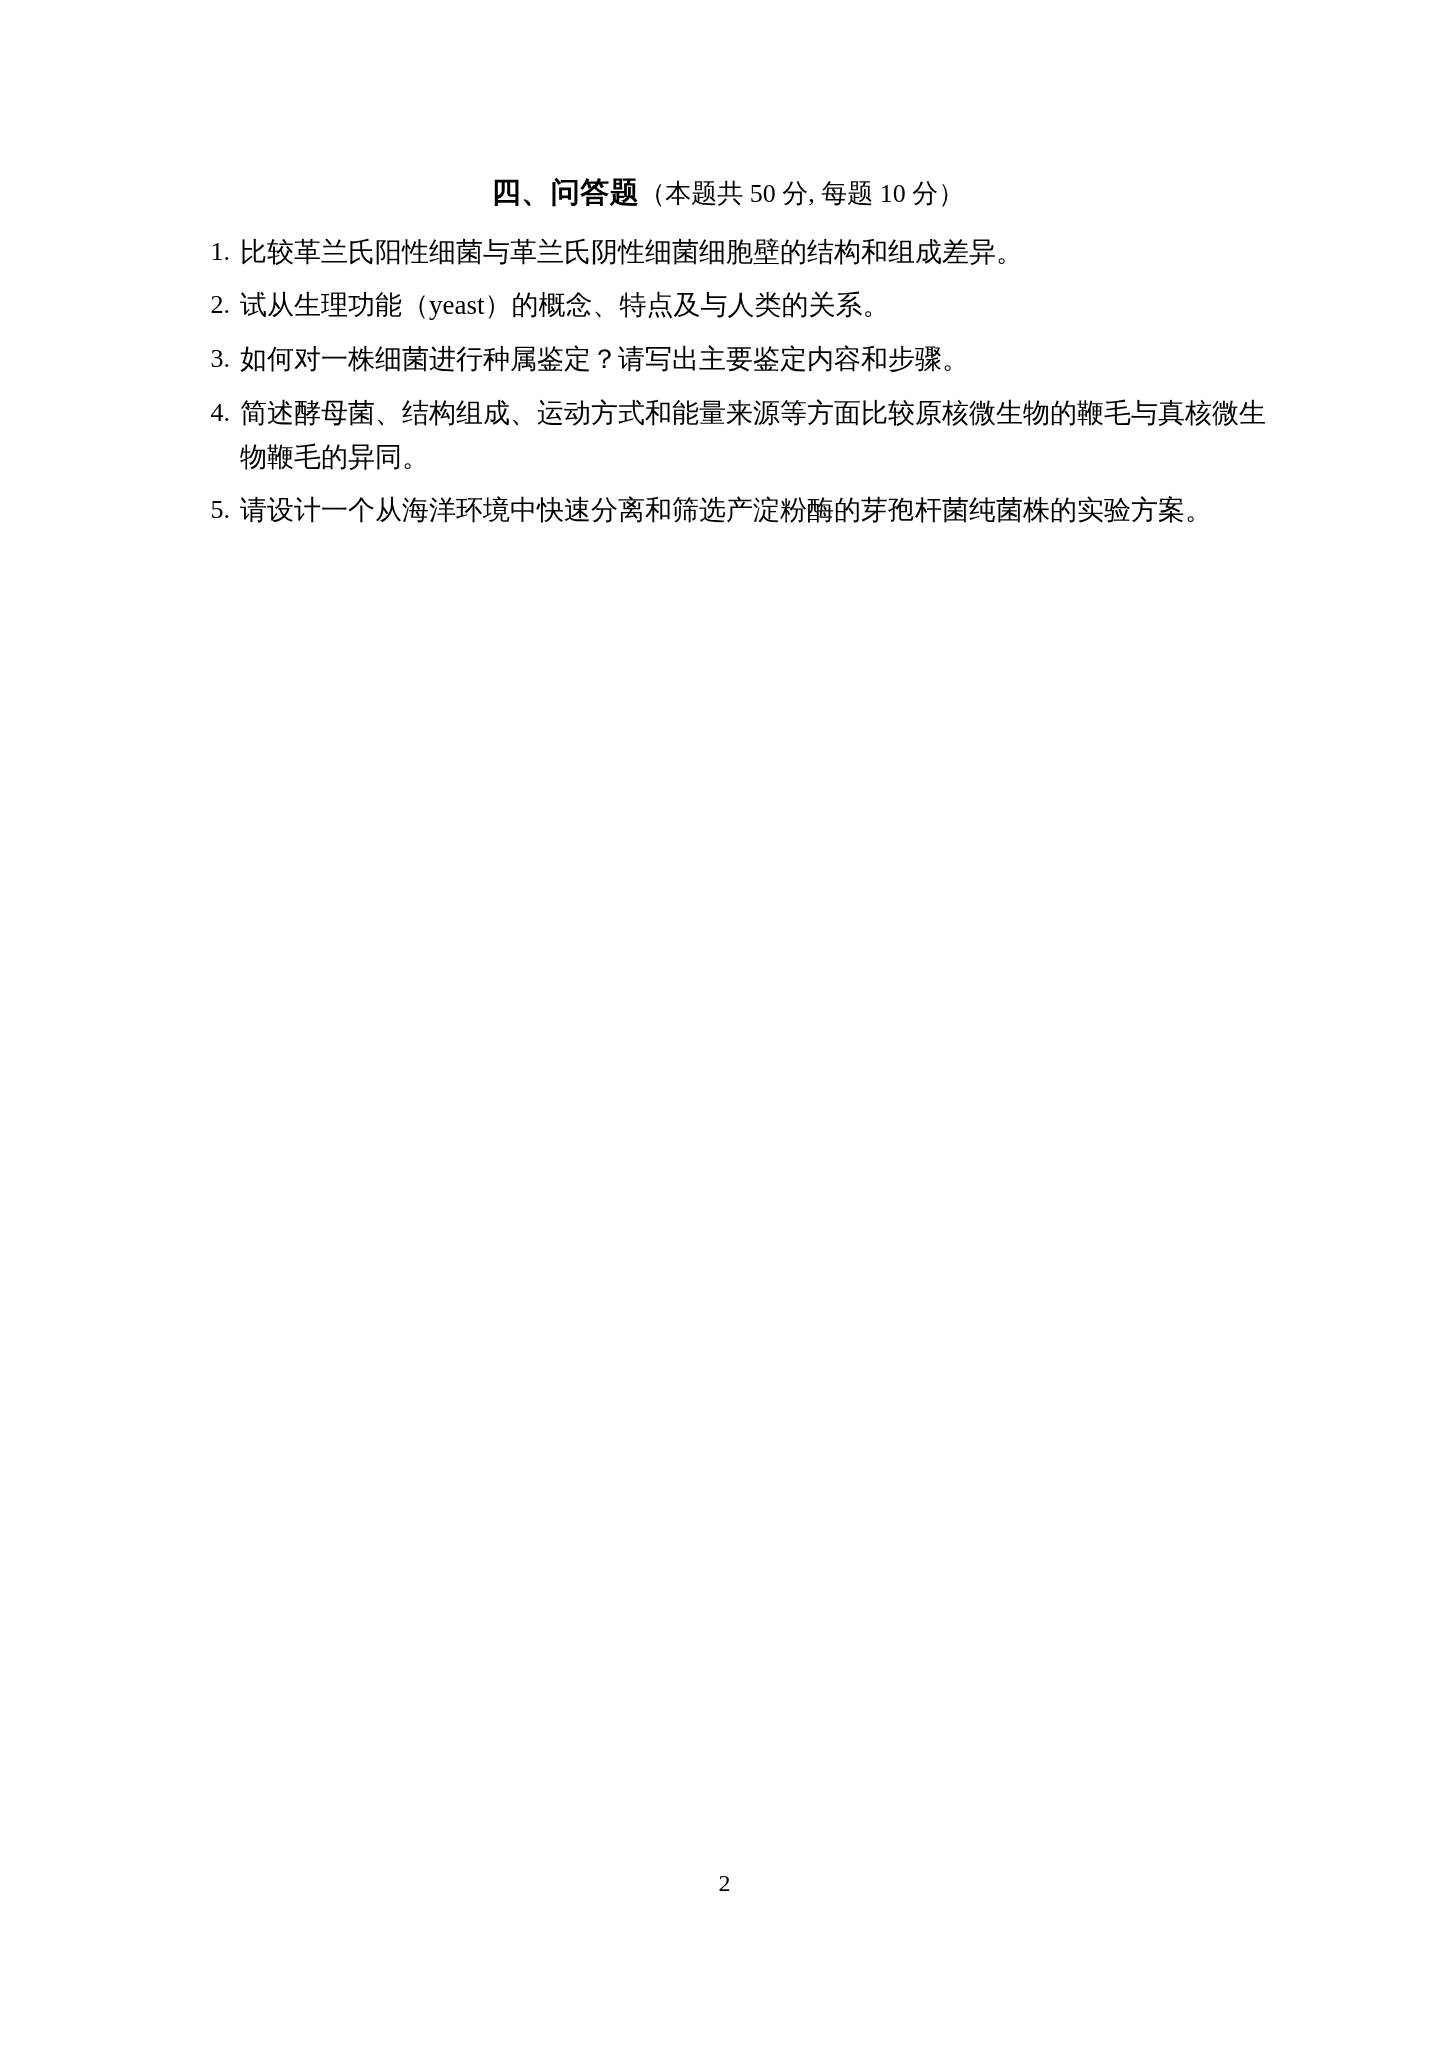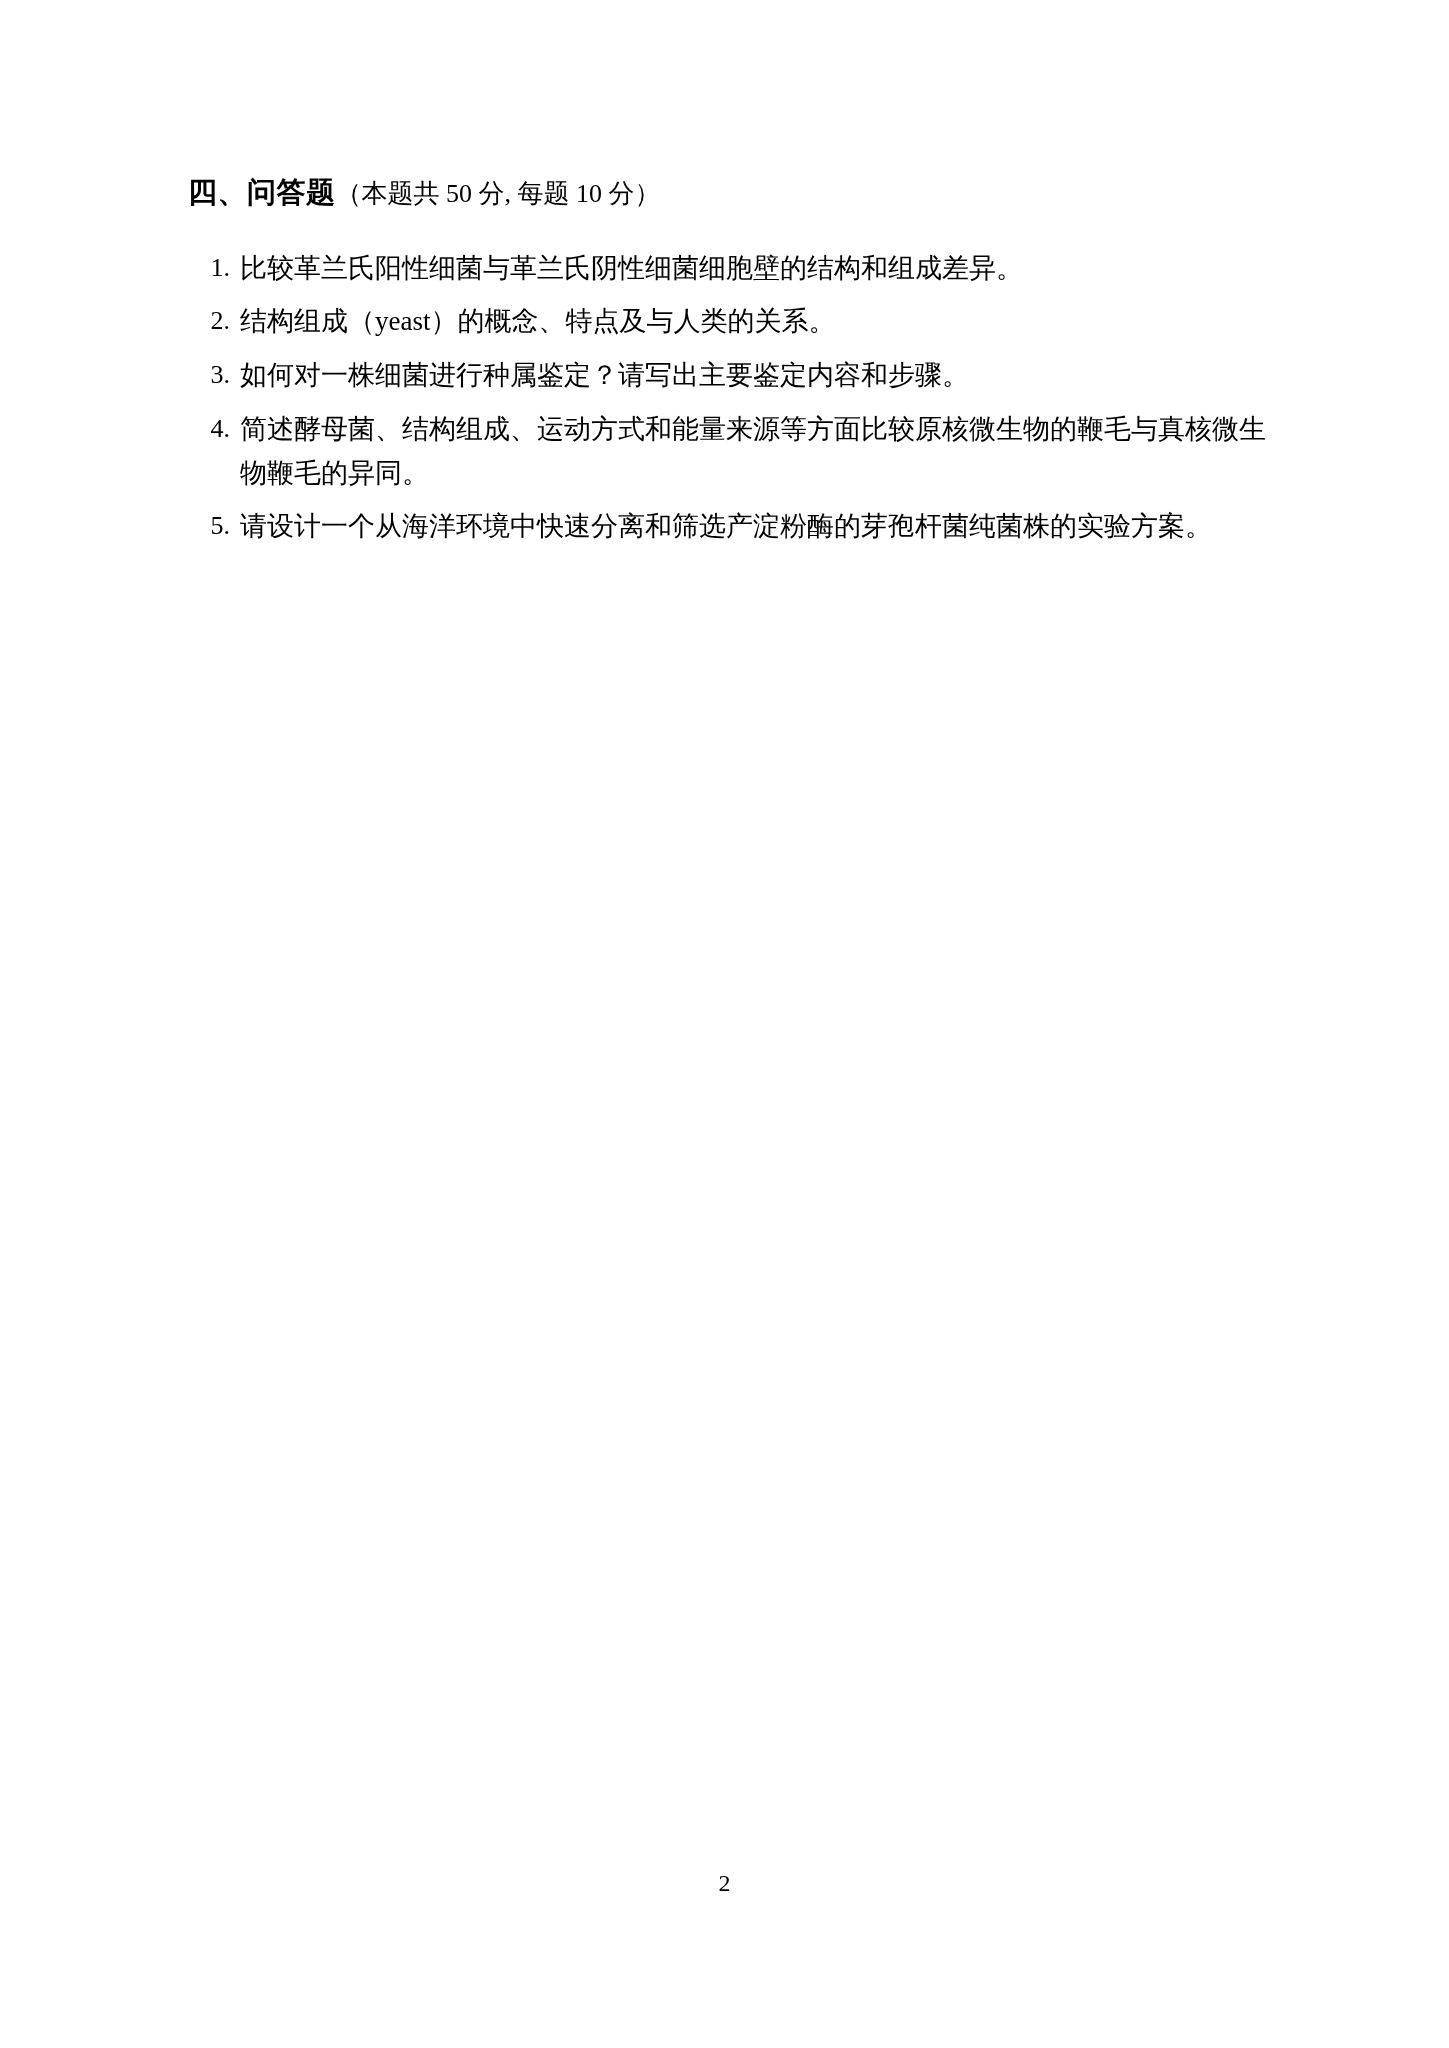--- a/index.html
+++ b/index.html
@@ -22,22 +22,23 @@
   .content {
     position: absolute;
     left: 188px;
     top: 172px;
     width: 1080px;
   }
   .section-heading {
     font-size: 29px;
     font-weight: bold;
     line-height: 1.4;
-    margin-bottom: 34px;
+    margin-bottom: 18px;
     letter-spacing: 0.5px;
+    text-align: center;
   }
   .section-heading .heading-note {
     font-weight: normal;
     font-size: 26px;
     letter-spacing: 0;
   }
   ol.question-list {
     list-style: none;
     margin: 0;
     padding: 0;
@@ -81,21 +82,21 @@
       <span>四、问答题</span><span class="heading-note">（本题共 50 分, 每题 10 分）</span>
     </div>
 
     <ol class="question-list">
       <li>
         <span class="num">1.</span>
         <span class="qtext">比较革兰氏阳性细菌与革兰氏阴性细菌细胞壁的结构和组成差异。</span>
       </li>
       <li>
         <span class="num">2.</span>
-        <span class="qtext">结构组成（yeast）的概念、特点及与人类的关系。</span>
+        <span class="qtext">试从生理功能（yeast）的概念、特点及与人类的关系。</span>
       </li>
       <li>
         <span class="num">3.</span>
         <span class="qtext">如何对一株细菌进行种属鉴定？请写出主要鉴定内容和步骤。</span>
       </li>
       <li>
         <span class="num">4.</span>
         <span class="qtext">简述酵母菌、结构组成、运动方式和能量来源等方面比较原核微生物的鞭毛与真核微生物鞭毛的异同。</span>
       </li>
       <li>

